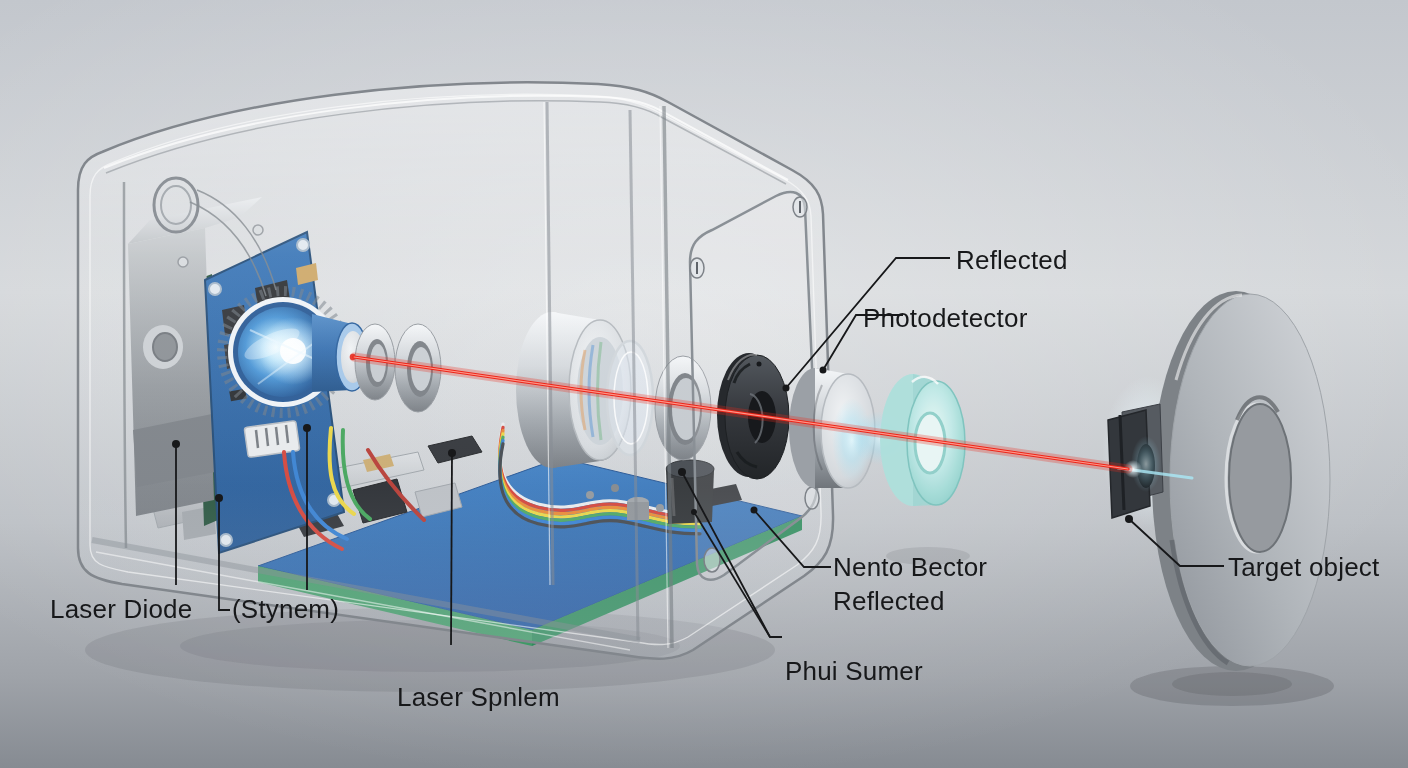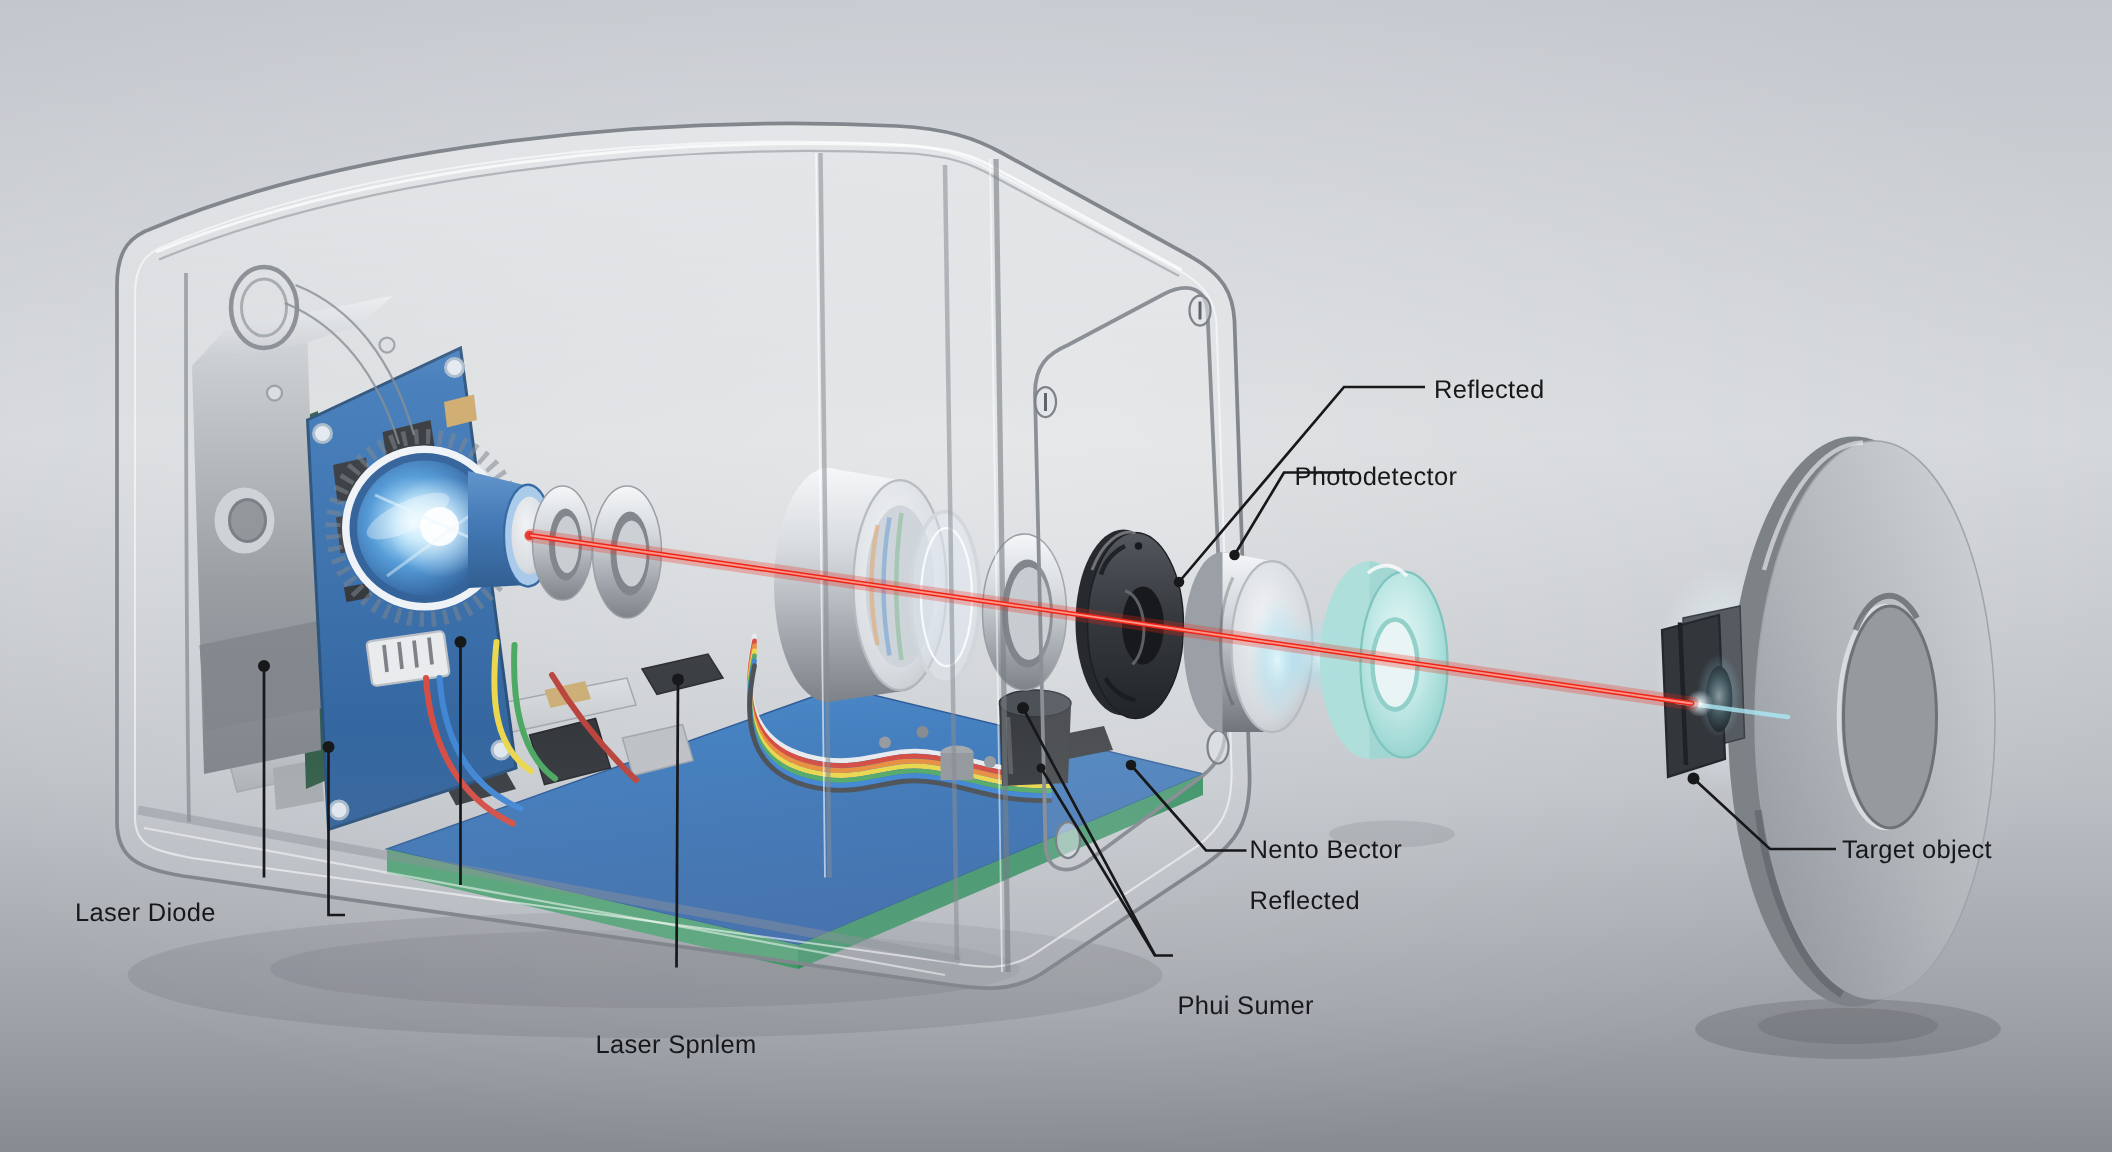--- a/index.html
+++ b/index.html
@@ -3,21 +3,21 @@
 <meta charset="utf-8">
 <style>
   html,body{margin:0;padding:0;}
   body{
     width:1408px;height:768px;position:relative;overflow:hidden;
     font-family:"Liberation Sans",sans-serif;
     background:#c6cad0;
   }
   #scene{position:absolute;left:0;top:0;}
   .label{
-    position:absolute;color:#17181a;font-size:17px;line-height:34px;
+    position:absolute;color:#17181a;font-size:26px;line-height:34px;
     white-space:nowrap;letter-spacing:0.2px;
   }
   .label.center{}
   .label span{display:block;}
 </style>
 </head>
 <body>
 
 <svg id="scene" width="1408" height="768" viewBox="0 0 1408 768">
   <defs>
@@ -383,20 +383,21 @@
   </g>
 </svg>
 
 <div class="label" style="left:956px;top:243px">Reflected</div>
 
 <div class="label" style="left:863px;top:301px">Photodetector</div>
 
 <div class="label" style="left:50px;top:592px">Laser Diode</div>
 
 <div class="label center" style="left:232px;top:592px">
+  <span>(Stynem)</span>
 </div>
 
 <div class="label" style="left:397px;top:680px">Laser Spnlem</div>
 
 <div class="label" style="left:785px;top:654px">Phui Sumer</div>
 
 <div class="label center" style="left:833px;top:550px">
   <span>Nento Bector</span>
   <span>Reflected</span>
 </div>

